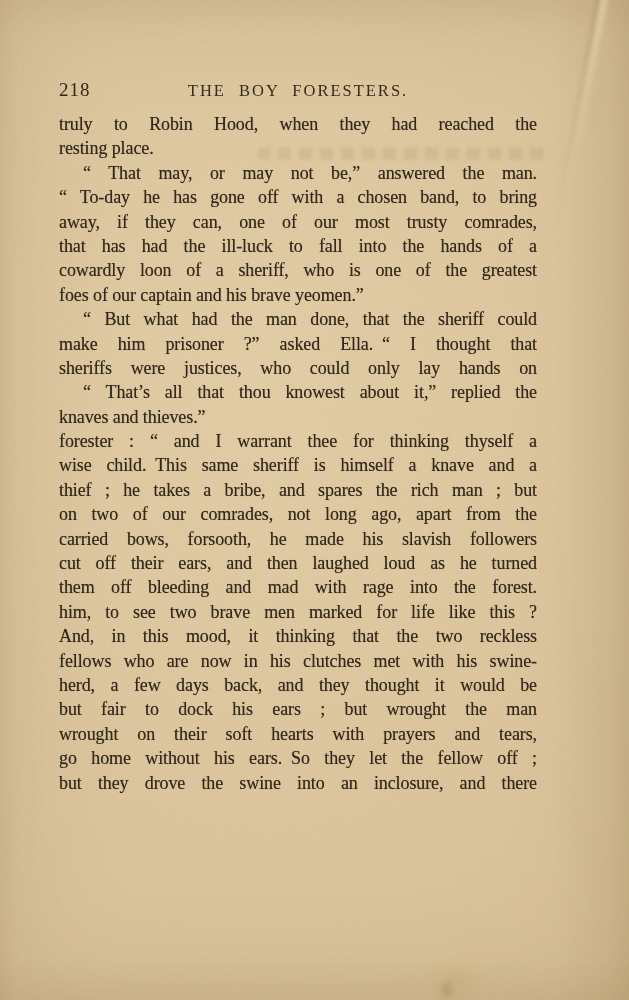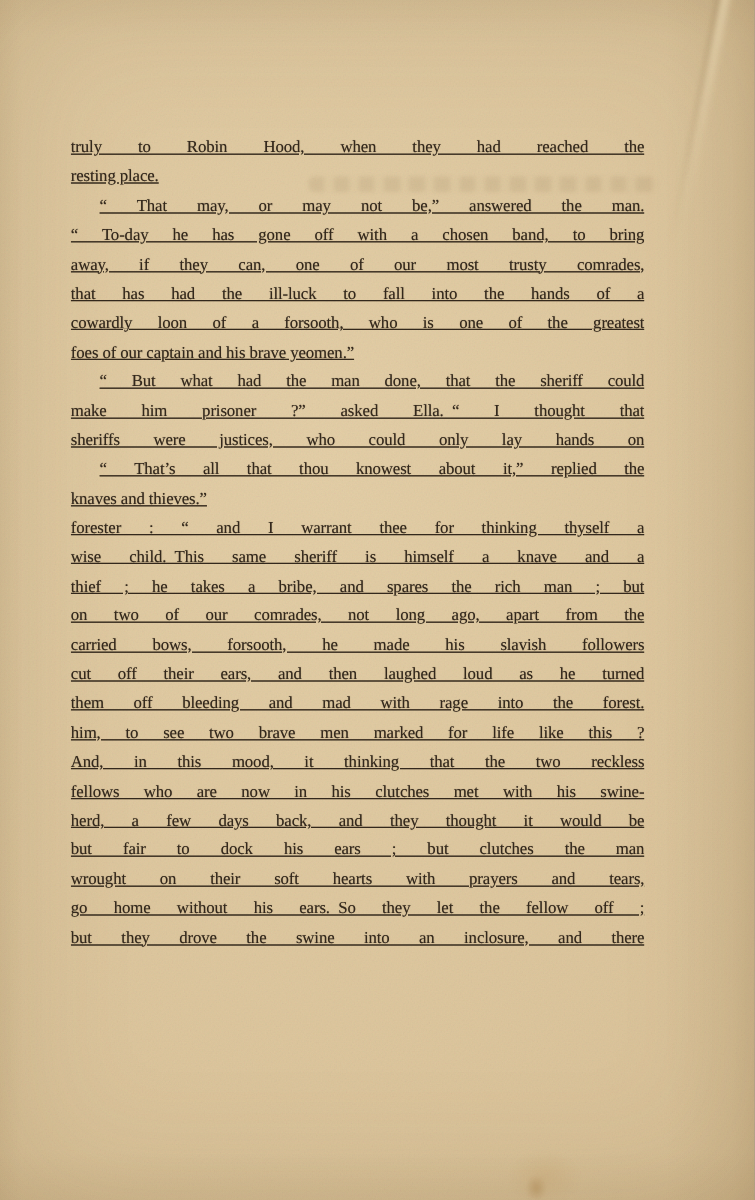--- a/index.html
+++ b/index.html
@@ -118,28 +118,27 @@
   }
   .text-block {
     position: absolute;
     top: 112px;
     left: 59px;
     width: 478px;
   }
   .line {
     height: 24.4px;
     line-height: 24.4px;
-    font-size: 14px;
+    font-size: 18px;
     letter-spacing: -0.1px;
     white-space: nowrap;
     overflow: hidden;
     text-align: justify;
     text-align-last: justify;
     text-shadow: 0 0 0.7px rgba(51, 40, 28, 0.55);
-    text-decoration: underline;
   }
   .line.no-just {
     text-align-last: left;
   }
   .line.indent {
     padding-left: 24px;
   }
 </style>
 </head>
 <body>
@@ -152,45 +151,49 @@
     </filter>
     <rect width="100%" height="100%" filter="url(#noise)"></rect>
   </svg>
 
   <div class="edge-shading"></div>
   <div class="crease"></div>
   <div class="crease-highlight"></div>
   <div class="ghost-line"></div>
   <div class="stain"></div>
 
+  <div class="header">
+    <span class="page-number">218</span>
+    <span class="running-title">THE BOY FORESTERS.</span>
+  </div>
 
   <div class="text-block">
       <div class="line">truly to Robin Hood, when they had reached the</div>
       <div class="line no-just">resting place.</div>
       <div class="line indent">“ That may, or may not be,” answered the man.</div>
       <div class="line">“ To-day he has gone off with a chosen band, to bring</div>
       <div class="line">away, if they can, one of our most trusty comrades,</div>
       <div class="line">that has had the ill-luck to fall into the hands of a</div>
-      <div class="line">cowardly loon of a forsooth, who is one of the greatest</div>
+      <div class="line">cowardly loon of a sheriff, who is one of the greatest</div>
       <div class="line no-just">foes of our captain and his brave yeomen.”</div>
       <div class="line indent">“ But what had the man done, that the sheriff could</div>
       <div class="line">make him prisoner ?” asked Ella. “ I thought that</div>
       <div class="line">sheriffs were justices, who could only lay hands on</div>
       <div class="line indent">“ That’s all that thou knowest about it,” replied the</div>
       <div class="line no-just">knaves and thieves.”</div>
       <div class="line">forester : “ and I warrant thee for thinking thyself a</div>
       <div class="line">wise child. This same sheriff is himself a knave and a</div>
       <div class="line">thief ; he takes a bribe, and spares the rich man ; but</div>
       <div class="line">on two of our comrades, not long ago, apart from the</div>
       <div class="line">carried bows, forsooth, he made his slavish followers</div>
       <div class="line">cut off their ears, and then laughed loud as he turned</div>
       <div class="line">them off bleeding and mad with rage into the forest.</div>
       <div class="line">him, to see two brave men marked for life like this ?</div>
       <div class="line">And, in this mood, it thinking that the two reckless</div>
       <div class="line">fellows who are now in his clutches met with his swine-</div>
       <div class="line">herd, a few days back, and they thought it would be</div>
-      <div class="line">but fair to dock his ears ; but clutches the man</div>
+      <div class="line">but fair to dock his ears ; but wrought the man</div>
       <div class="line">wrought on their soft hearts with prayers and tears,</div>
       <div class="line">go home without his ears. So they let the fellow off ;</div>
       <div class="line">but they drove the swine into an inclosure, and there</div>
     </div>
 
 </div>
 
 </body></html>

